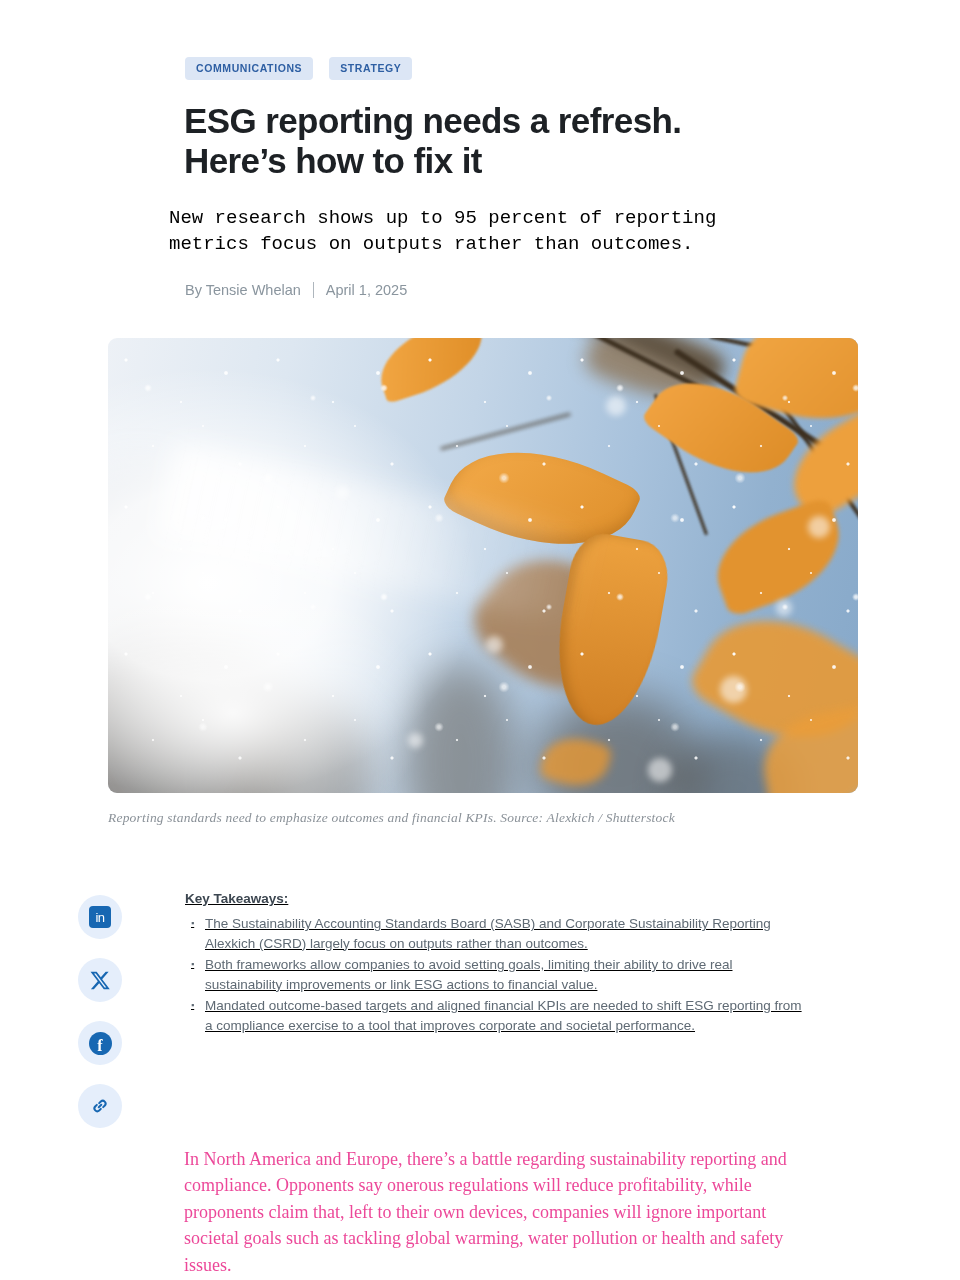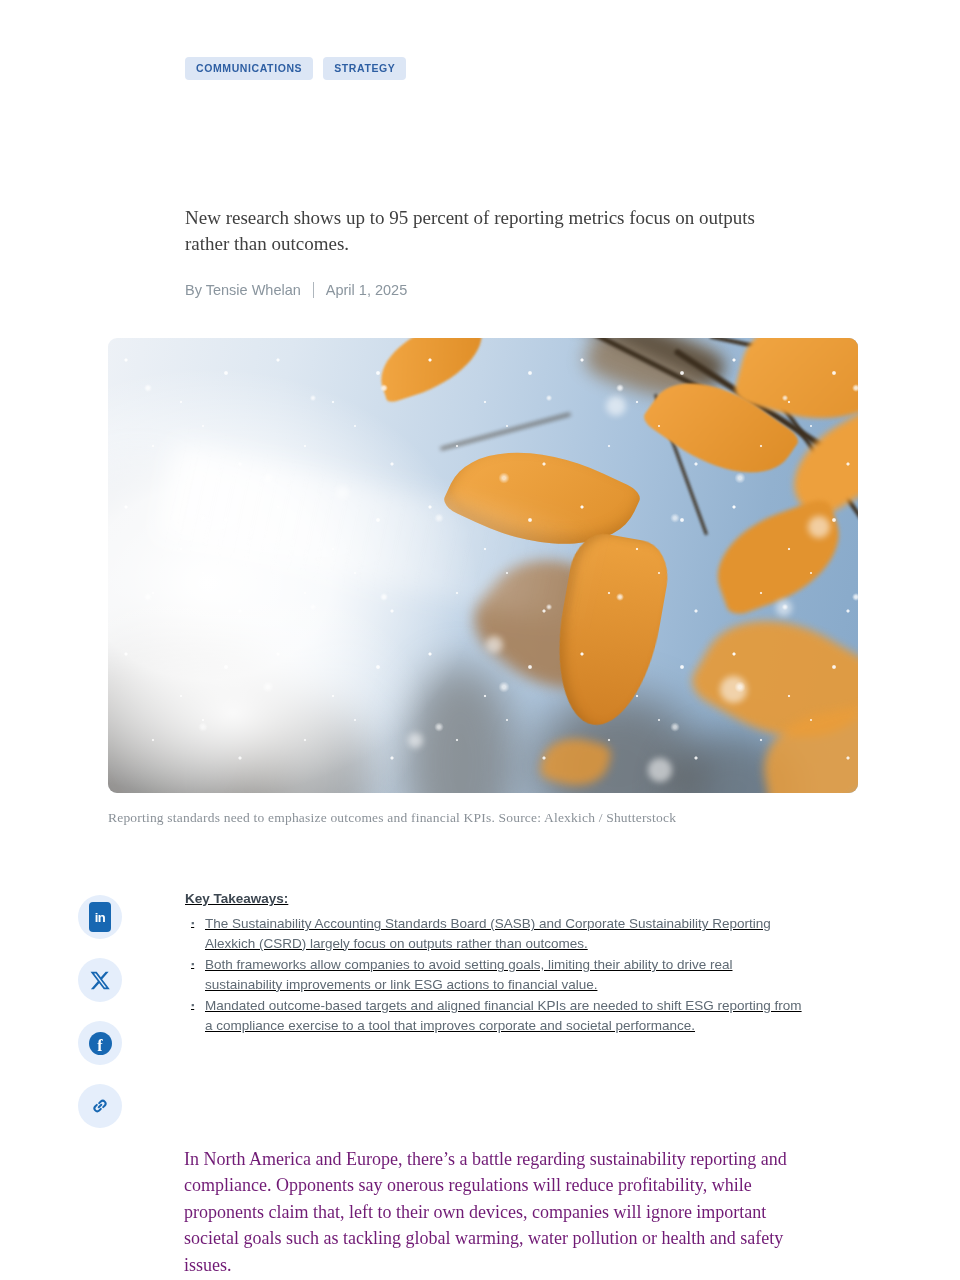--- a/index.html
+++ b/index.html
@@ -2,32 +2,32 @@
 <html><head>
 <meta charset="utf-8">
 <style>
   * { margin:0; padding:0; box-sizing:border-box; }
   html,body { background:#ffffff; }
   body { width:960px; height:1280px; position:relative; overflow:hidden;
          font-family:"Liberation Sans", sans-serif; }
   .page { position:absolute; inset:0; background:#fff; }
 
   
-  .tags { position:absolute; left:185px; top:57px; display:flex; gap:10px;align-items:flex-end; }
+  .tags { position:absolute; left:185px; top:57px; display:flex; gap:16px;align-items:flex-end; }
   .tag { background:#dce6f5; color:#2e5fa3; font-size:10.5px; font-weight:700;
          letter-spacing:.6px; padding:6px 11px; border-radius:4px; line-height:1;
          cursor:pointer; }
 
   
   .title { position:absolute; left:184px; top:101px; width:580px;
            font-size:35px; line-height:1.13; font-weight:700; color:#1d2125;
            letter-spacing:-.6px; }
-  .subtitle { position:absolute; left:185px; top:205px; width:575px;
-              font-family:Liberation Serif, serif; font-size:19px;
-              line-height:1.38; color:#404040; }
+  .subtitle { position:absolute; left:169px; top:205px; width:575px;
+              font-family:Liberation Mono, monospace; font-size:19px;
+              line-height:1.38; color:#000000; }
   .byline { position:absolute; left:185px; top:282px; display:flex; align-items:flex-start;
             font-size:14.5px; color:#8a959e; }
   .byline .sep { width:1px; height:16px; background:#aeb6bd; margin:0 12px; }
 
   
   .hero { position:absolute; left:108px; top:338px; width:750px; height:455px;
           border-radius:9px; overflow:hidden;
           background:linear-gradient(102deg,#edf1f6 0%,#dde7f1 22%,#c3d5e7 45%,#a8c2dc 65%,#92b1cf 82%,#86a8c9 100%); }
   .hero .abs { position:absolute; }
   .blob { position:absolute; border-radius:50%; }
@@ -48,29 +48,29 @@
       radial-gradient(7px 7px at 160px 140px, rgba(255,255,255,.65) 22%, rgba(255,255,255,0) 80%),
       radial-gradient(4px 4px at 205px 60px, rgba(255,255,255,.7) 25%, rgba(255,255,255,0) 80%),
       radial-gradient(6px 6px at 95px 180px, rgba(255,255,255,.6) 22%, rgba(255,255,255,0) 80%);
     background-size:236px 209px; }
   .bokeh { position:absolute; border-radius:50%; background:rgba(255,255,255,.55);
            filter:blur(3px); }
 
   
   .caption { position:absolute; left:108px; top:810px; width:720px;
              font-family:"Liberation Serif", serif; font-size:13.5px;
-             color:#8a9198; letter-spacing:.2px; }
+             color:#8a9198; letter-spacing:.2px;font-style:italic; }
 
   
   .share { position:absolute; left:78px; top:895px; display:flex; flex-direction:column;
            gap:19px; }
   .share-btn { width:44px; height:44px; border-radius:50%; background:#e5eefb;
                display:flex; align-items:center; justify-content:center; cursor:pointer; }
-  .li-badge { width:22px; height:30px; background:#1767b2; border-radius:4px;
-              color:#fff; font-size:13px; font-weight:700; display:flex;
+  .li-badge { width:22px; height:22px; background:#1767b2; border-radius:4px;
+              color:#fff; font-size:13px; font-weight:400; display:flex;
               align-items:center; justify-content:center; letter-spacing:-.5px; }
   .fb-badge { width:23px; height:23px; background:#1767b2; border-radius:50%;
               color:#fff; font-size:16px; font-weight:700; display:flex;
               align-items:flex-end; justify-content:center; overflow:hidden;
               font-family:"Liberation Serif", serif; line-height:1.1; }
 
   
   .takeaways { position:absolute; left:185px; top:891px; width:618px;text-decoration:underline; }
   .takeaways h3 { font-size:13.5px; font-weight:700; color:#3c4650; margin-bottom:8px; }
   .takeaways ul { list-style:none; }
@@ -79,32 +79,33 @@
   .takeaways li .mark { width:20px; flex:0 0 20px; padding-left:6px; color:#5f6a74;
                         font-size:9px; line-height:19.5px; }
   .takeaways li .txt { flex:1; }
 
   
   .disclaimer { position:absolute; left:184px; top:1069px; width:600px;
                 font-family:"Liberation Serif", serif; font-style:italic;
                 font-size:18px; line-height:1.47; color:#2e3338; }
   .body-para { position:absolute; left:184px; top:1146px; width:614px;
                font-family:"Liberation Serif", serif; font-size:18px;
-               line-height:1.47; color:#701a75; }
+               line-height:1.47; color:#ec4899; }
 </style>
 </head>
 <body>
 
 <div class="page">
 
   <div class="tags">
     <span class="tag">COMMUNICATIONS</span>
     <span class="tag">STRATEGY</span>
   </div>
 
+  <h1 class="title">ESG reporting needs a refresh. Here’s how to fix it</h1>
   <p class="subtitle">New research shows up to 95 percent of reporting metrics focus on outputs rather than outcomes.</p>
   <div class="byline">
     <span>By Tensie Whelan</span>
     <span class="sep"></span>
     <span>April 1, 2025</span>
   </div>
 
   <div class="hero">
 
     <div class="blob" style="left:-50px;top:280px;width:230px;height:250px;background:#55504a;opacity:.7;filter:blur(22px);"></div>

